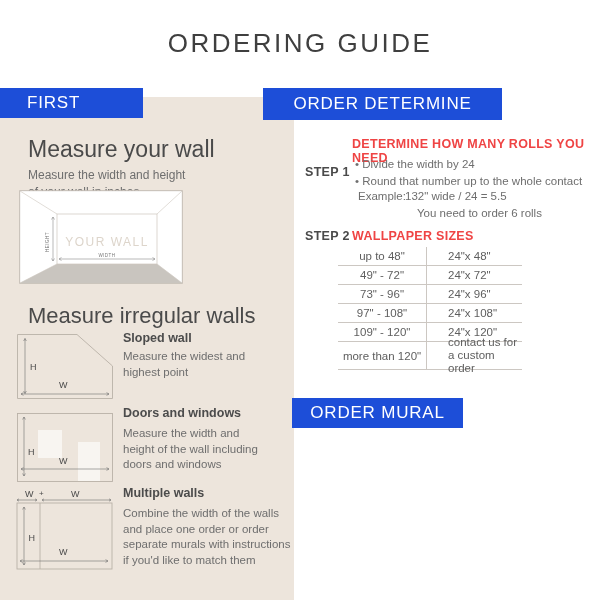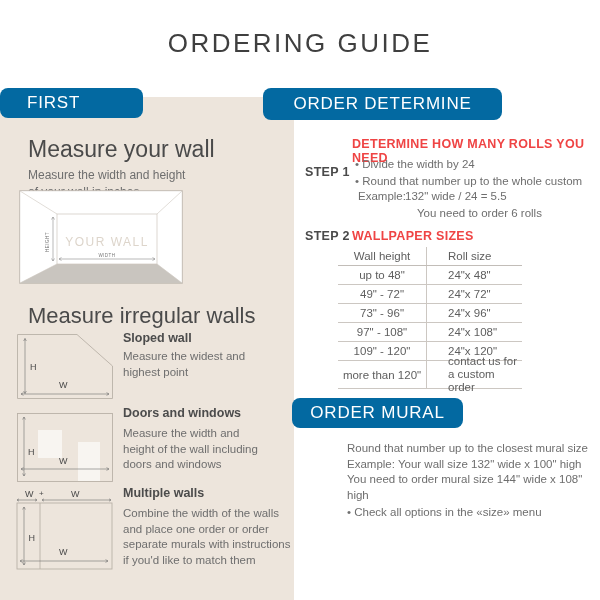--- a/index.html
+++ b/index.html
@@ -10,22 +10,22 @@
   }
   .page-title {
     position:absolute; top:28px; left:0; width:600px; text-align:center;
     font-size:26px; letter-spacing:2.5px; color:#3f3f3f; font-weight:500;
   }
   .panel {
     position:absolute; left:0; top:97px; width:294px; height:503px;
     background:#ede5dc;
   }
   .banner {
-    position:absolute; background:#0369a1; color:#ffffff;
-    font-size:17px; letter-spacing:0.8px; line-height:30px;border-radius:8px;
+    position:absolute; background:#1d4ed8; color:#ffffff;
+    font-size:17px; letter-spacing:0.8px; line-height:30px;
   }
   .banner.first { left:0; top:88px; width:143px; height:30px; padding-left:27px; }
   .banner.wallpaper { left:263px; top:88px; width:239px; height:32px; line-height:32px; text-align:center; }
   .banner.mural { left:292px; top:398px; width:171px; height:30px; text-align:center; }
   .h1 { position:absolute; font-size:23px; color:#4a4a4a; font-weight:400; }
   .sub { position:absolute; font-size:12px; color:#6e6e6e; line-height:1.45; }
   .pre { white-space:pre-line; }
   .item-title { position:absolute; font-size:12.5px; font-weight:700; color:#4c4c4c; }
   .item-desc { position:absolute; font-size:11.5px; color:#6e6e6e; line-height:15.5px; }
   .diagram { position:absolute; }
@@ -131,37 +131,33 @@
   <div class="item-desc pre" style="left:123px; top:506px;">Combine the width of the walls
 and place one order or order
 separate murals with instructions
 if you'd like to match them</div>
 
   <div class="step-label" style="left:305px; top:137px;margin-top:28px;">STEP 1</div>
   <div class="step-title" style="left:352px; top:137px;">DETERMINE HOW MANY ROLLS YOU NEED</div>
 
   <div class="bullets">
     <div>• Divide the width by 24</div>
-    <div>• Round that number up to the whole custom</div>
+    <div>• Round that number up to the whole contact</div>
   </div>
 
   <div class="example-row">
     <span class="ex-label">Example:</span>
     <span>132" wide / 24 = 5.5</span>
   </div>
   <div class="example-cont">You need to order 6 rolls</div>
 
   <div class="step-label" style="left:305px; top:229px;">STEP 2</div>
   <div class="step-title" style="left:352px; top:229px;">WALLPAPER SIZES</div>
 
   <div class="sizes-table">
-    <div class="t-row header">
-      <div class="t-cell-l">Wall height</div>
-      <div class="t-cell-r">Roll size</div>
-    </div>
     <div class="t-row">
       <div class="t-cell-l">up to 48"</div>
       <div class="t-cell-r">24"x 48"</div>
     </div>
     <div class="t-row">
       <div class="t-cell-l">49" - 72"</div>
       <div class="t-cell-r">24"x 72"</div>
     </div>
     <div class="t-row">
       <div class="t-cell-l">73" - 96"</div>
@@ -175,20 +171,14 @@
       <div class="t-cell-l">109" - 120"</div>
       <div class="t-cell-r">24"x 120"</div>
     </div>
     <div class="t-row tall">
       <div class="t-cell-l">more than 120"</div>
       <div class="t-cell-r pre">contact us for
 a custom order</div>
     </div>
   </div>
 
-  <div class="mural-lines">
-    <div class="m-line">Round that number up to the closest mural size</div>
-    <div class="m-line">Example: Your wall size 132" wide x 100" high</div>
-    <div class="m-line">You need to order mural size 144" wide x 108" high</div>
-    <div class="m-line">• Check all options in the «size» menu</div>
-  </div>
 
 </div>
 
 </body></html>

